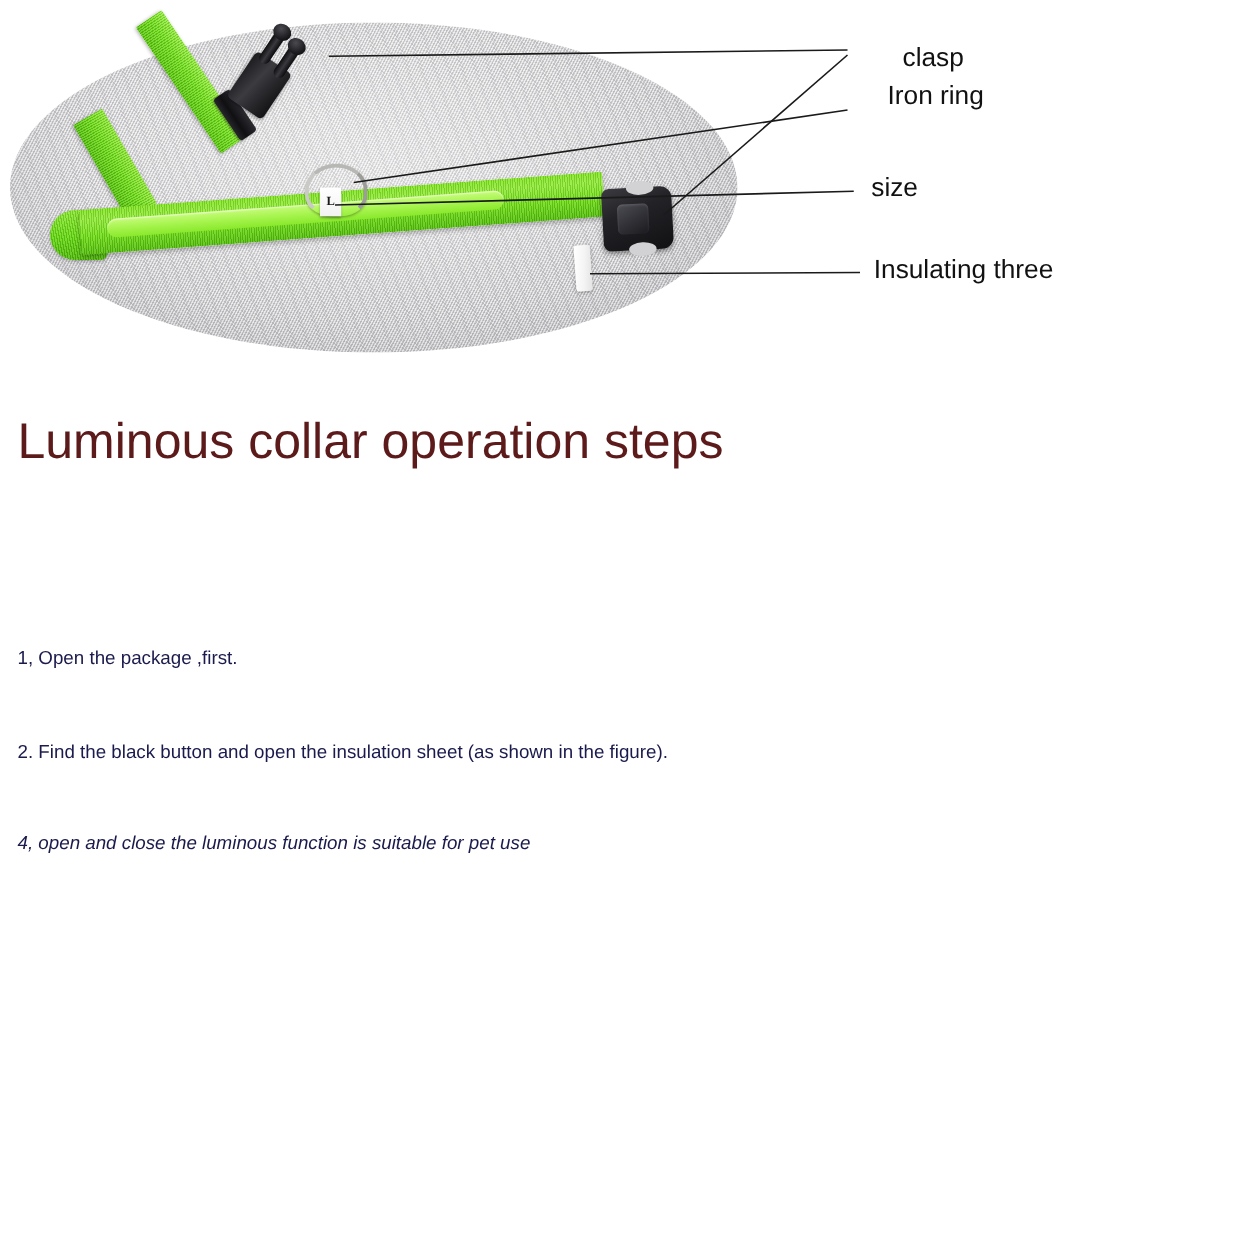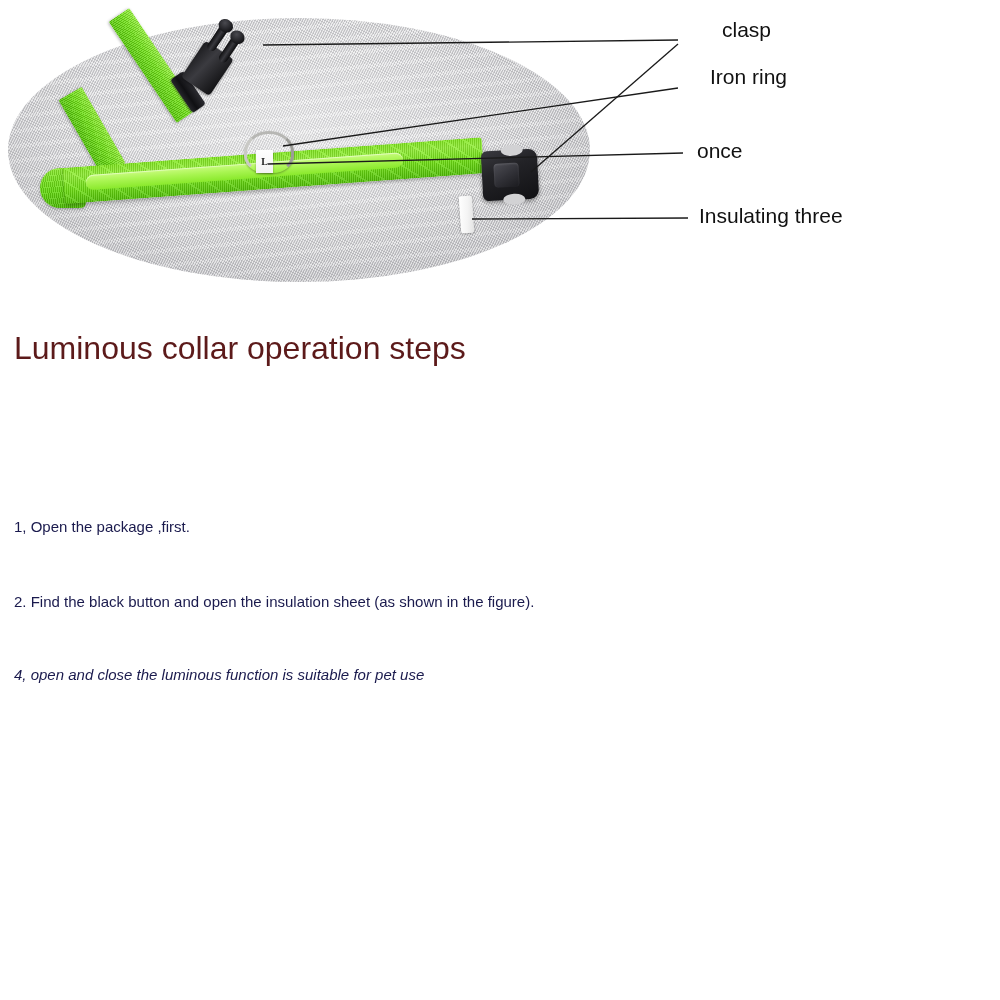--- a/index.html
+++ b/index.html
@@ -282,31 +282,31 @@
 
   
   .callout {
     position: absolute;
     font-family: "Liberation Sans", sans-serif;
     font-size: 21px;
     color: #111111;
     white-space: nowrap;
     line-height: 1;
   }
-  #label-clasp      { left: 722px; top: 19px; }
+  #label-clasp      { left: 722px; top: 36px; }
   #label-iron-ring  { left: 710px; top: 66px; }
   #label-size       { left: 697px; top: 140px; }
   #label-insulating { left: 699px; top: 205px; }
 
   
   #heading {
     position: absolute;
     left: 14px;
     top: 330px;
-    font-size: 32px;
+    font-size: 40px;
     color: #5c1a1a;
     font-family: "Liberation Sans", sans-serif;
     white-space: nowrap;
     line-height: 1.15;
   }
 
   #steps {
     position: absolute;
     left: 14px;
     top: 518px;
@@ -374,21 +374,21 @@
 
     <line x1="283" y1="146" x2="678" y2="88" stroke="#1a1a1a" stroke-width="1.3"></line>
 
     <line x1="268" y1="164" x2="683" y2="153" stroke="#1a1a1a" stroke-width="1.3"></line>
 
     <line x1="472" y1="219" x2="688" y2="218" stroke="#1a1a1a" stroke-width="1.3"></line>
   </svg>
 
   <div class="callout" id="label-clasp">clasp</div>
   <div class="callout" id="label-iron-ring">Iron ring</div>
-  <div class="callout" id="label-size">once</div>
+  <div class="callout" id="label-size">size</div>
   <div class="callout" id="label-insulating">Insulating three</div>
 </div>
 
 <div id="heading">Luminous collar operation steps</div>
 
 <div id="steps">
   <div class="step" id="step-1">
     <span>1, Open the package ,first.</span>
   </div>
   <div class="step" id="step-2">

